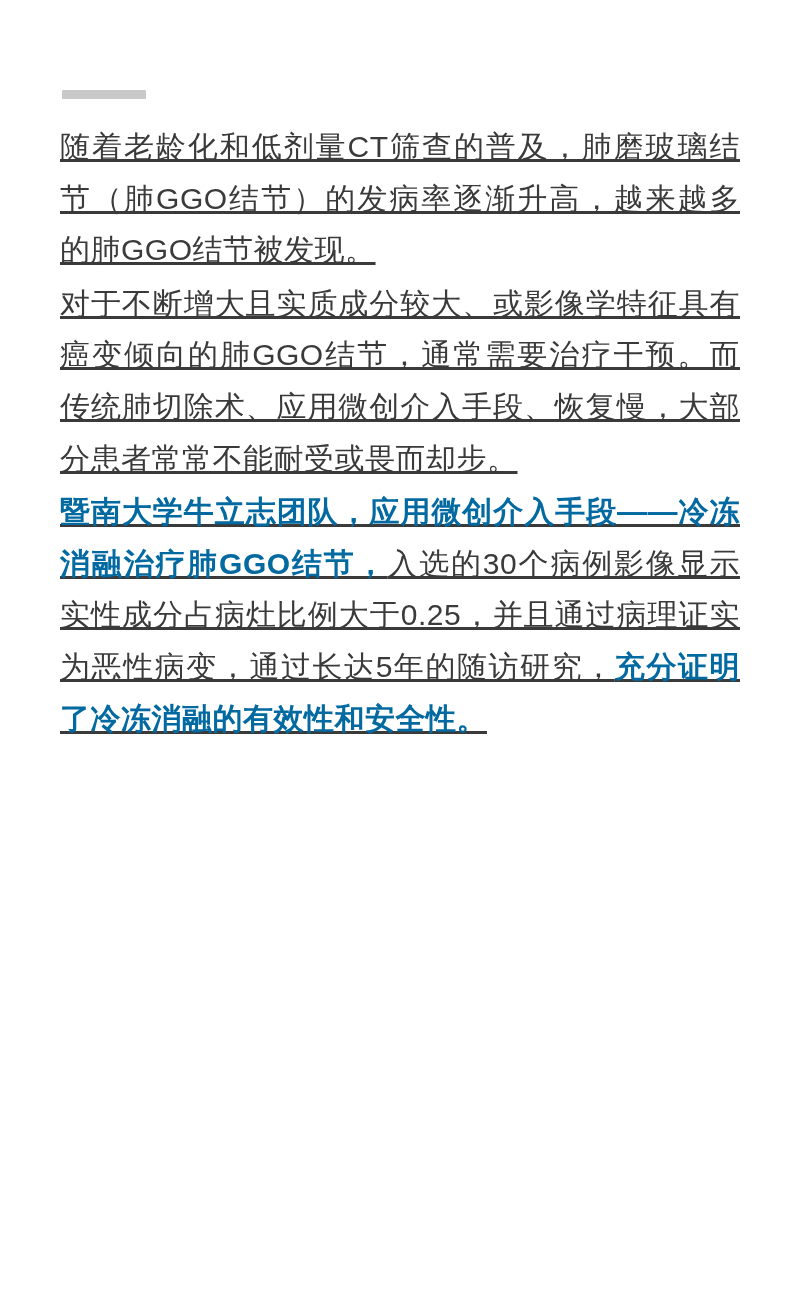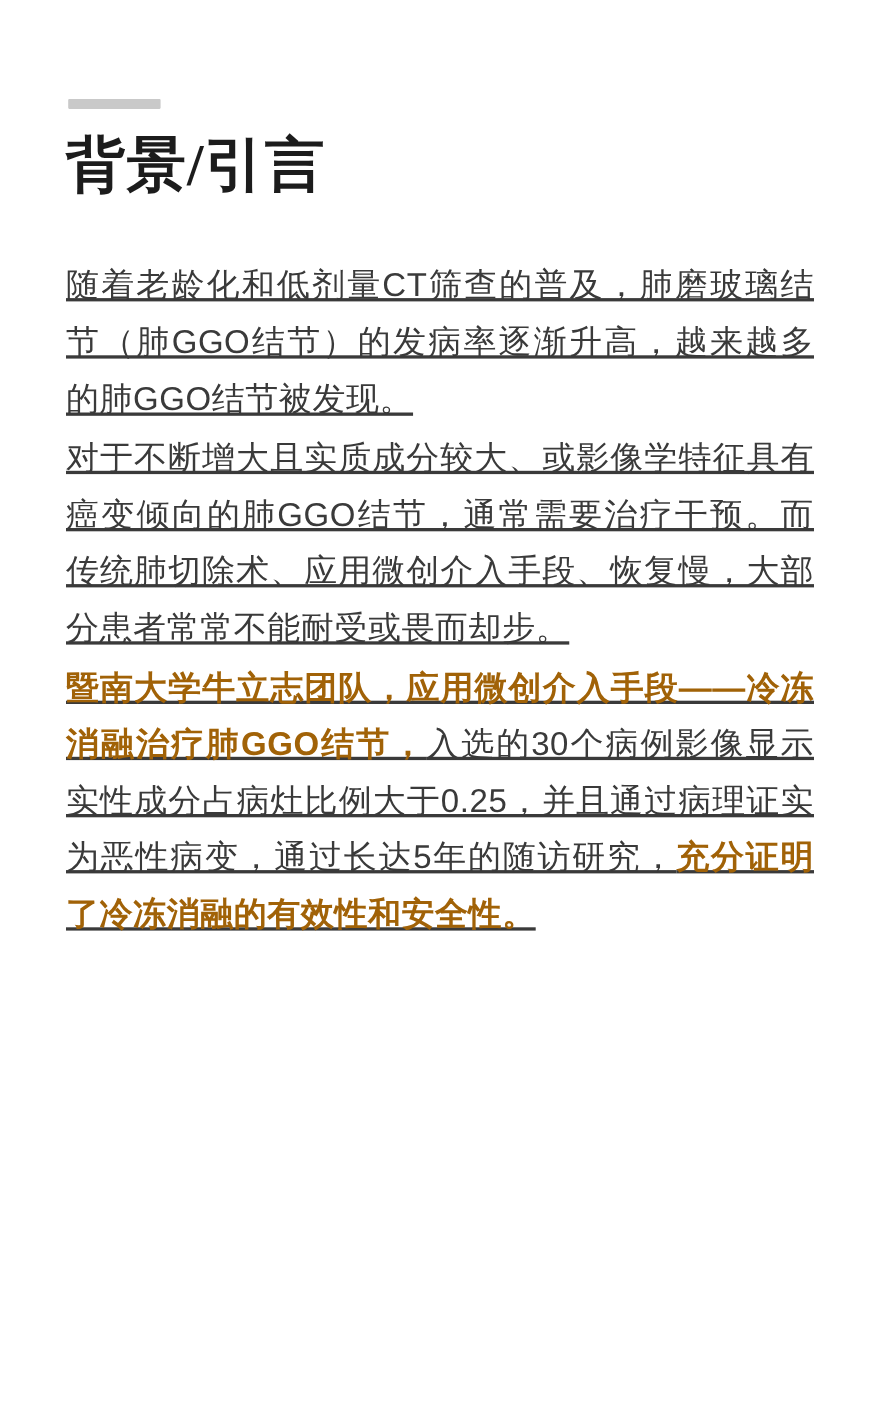--- a/index.html
+++ b/index.html
@@ -49,34 +49,33 @@
     margin: 0 0 2px 0;
     text-align: justify;
     text-justify: inter-ideograph;
     text-decoration: underline;
   }
   .para:last-child {
     margin-bottom: 0;
   }
   .bold {
     font-weight: 700;
-    color: #a16207;
+    color: #0369a1;
   }
   .journal {
     letter-spacing: 0.5px;
   }
 </style>
 </head>
 <body>
 
 <div class="page">
 
   <div class="rule"></div>
 
-  <h1 class="heading">背景/引言</h1>
 
   <div class="body-block">
 
     <p class="para">
       <span>随着老龄化和低剂量CT筛查的普及，肺磨玻璃结节（肺GGO结节）的发病率逐渐升高，越来越多的肺GGO结节被发现。</span>
     </p>
 
     <p class="para">
       <span>对于不断增大且实质成分较大、或影像学特征具有癌变倾向的肺GGO结节，通常需要治疗干预。而传统肺切除术、应用微创介入手段、恢复慢，大部分患者常常不能耐受或畏而却步。</span>
     </p>

